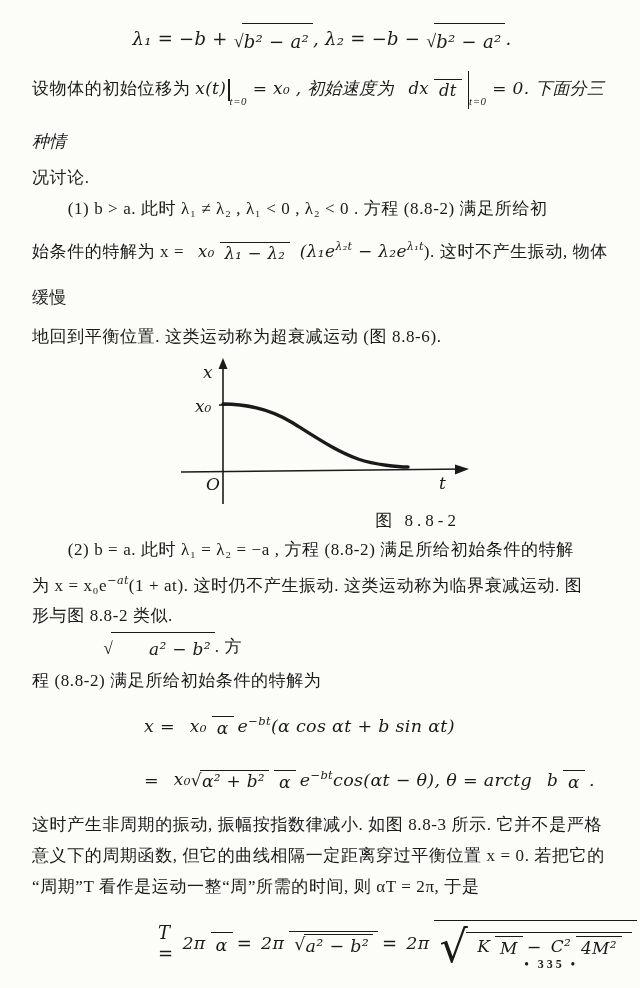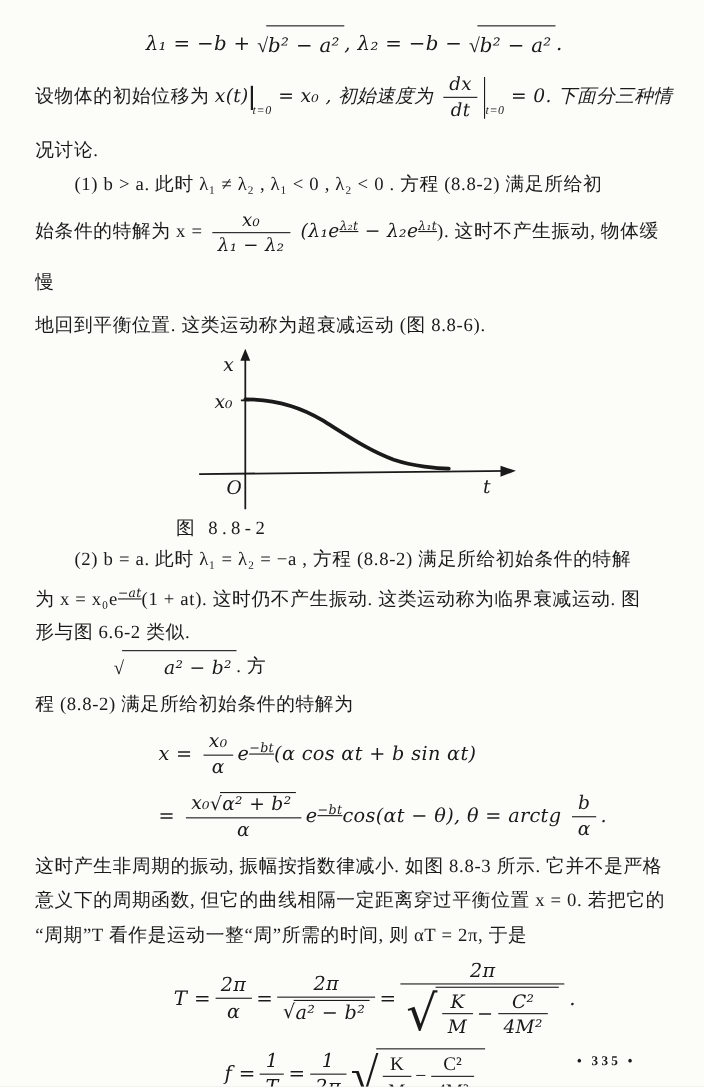--- a/index.html
+++ b/index.html
@@ -12,41 +12,41 @@
     font-family:"Liberation Serif","DejaVu Serif",serif;
     font-size:17px;
     box-sizing:border-box;
     padding:22px 28px 0 32px;
     overflow:hidden;
   }
   .tl{line-height:31px;letter-spacing:0.6px;}
   .indent{text-indent:2.1em;}
   .mi{font-style:italic;font-family:"DejaVu Serif","Liberation Serif",serif;letter-spacing:0.3px;}
   
-  .frac{display:inline-flex;flex-direction:column;align-items:center;vertical-align:middle;
+  .frac{display:inline-flex;flex-direction:row;align-items:center;vertical-align:middle;
         margin:0 4px;line-height:1.15;text-align:center;font-size:0.97em;}
   .frac .num{padding:0 5px 1px;display:block;}
   .frac .den{border-top:1.5px solid currentColor;align-self:stretch;padding:2px 5px 0;display:block;}
   
   .root{display:inline-flex;align-items:center;vertical-align:middle;white-space:nowrap;}
   .root .rsign{line-height:1;margin-right:-2px;font-style:normal;}
   .root .rad{border-top:1.5px solid currentColor;padding:1px 4px 0 2px;}
   .root.big .rsign{font-size:2.55em;font-weight:300;transform:translateY(2px);}
   .root.big .rad{display:inline-flex;align-items:center;padding:3px 6px 0 2px;}
-  sup{font-size:0.66em;vertical-align:super;letter-spacing:0;text-decoration:underline;}
+  sup{font-size:0.66em;vertical-align:super;letter-spacing:0;}
   .evsub{font-size:0.64em;vertical-align:-1.0em;font-style:italic;display:inline-block;text-align:center;}
   .vbar{display:inline-block;width:1.4px;height:2.2em;background:currentColor;vertical-align:middle;margin-left:2px;}
   .vbar.sm{height:1.25em;}
   
   .f-top{text-align:center;font-size:18px;line-height:34px;height:34px;margin-bottom:12px;}
   .intro1{line-height:40px;}
   .c1l2{line-height:46px;}
   .figwrap{margin-top:6px;}
   .figsvg{display:block;margin-left:145px;}
-  .figcap{width:300px;margin:0 0 0 128px;text-align:left;line-height:26px;letter-spacing:4px;}
+  .figcap{width:300px;margin:0 0 0 128px;text-align:right;line-height:26px;letter-spacing:4px;}
   .sol1{padding-left:112px;margin:4px 0 0;line-height:42px;font-size:17.5px;}
   .sol2{padding-left:112px;margin:4px 0 6px;line-height:48px;font-size:17.5px;}
   .fT{padding-left:126px;margin:8px 0 2px;font-size:18px;display:flex;align-items:center;min-height:66px;}
   .fF{padding-left:172px;margin:6px 0 2px;font-size:18px;display:flex;align-items:center;min-height:54px;}
   .fT>span,.fF>span{display:inline-flex;align-items:center;}
   .glue{display:inline-flex;align-items:center;white-space:nowrap;}
   .pageno{position:absolute;right:62px;bottom:16px;font-weight:bold;letter-spacing:3px;font-size:12px;}
   .figline{stroke:#1a1a1a;stroke-width:1.6;fill:none;}
   .figcurve{stroke:#1a1a1a;stroke-width:3.4;fill:none;stroke-linecap:round;}
   .figarrow{fill:#1a1a1a;stroke:none;}
@@ -102,21 +102,21 @@
       <text class="figtext" x="29" y="132">O</text>
       <text class="figtext" x="262" y="131">t</text>
     </svg>
     <div class="figcap">图  8.8-2</div>
   </div>
 
   <div class="tl indent">(2) b = a.  此时 λ₁ = λ₂ = −a , 方程 (8.8-2) 满足所给初始条件的特解</div>
   <div class="tl">
     <span>为 x = x₀e</span><sup class="mi">−at</sup><span>(1 + at).  这时仍不产生振动. 这类运动称为临界衰减运动.  图</span>
   </div>
-  <div class="tl">形与图 6.6-2 类似.</div>
+  <div class="tl">形与图 8.8-2 类似.</div>
 
   <div class="tl indent">
     <span class="root">
         <span class="rsign">√</span>
         <span class="rad mi">a² − b²</span>
       </span><span>.  方</span>
   </div>
   <div class="tl">程 (8.8-2) 满足所给初始条件的特解为</div>
 
   <div class="sol1">

